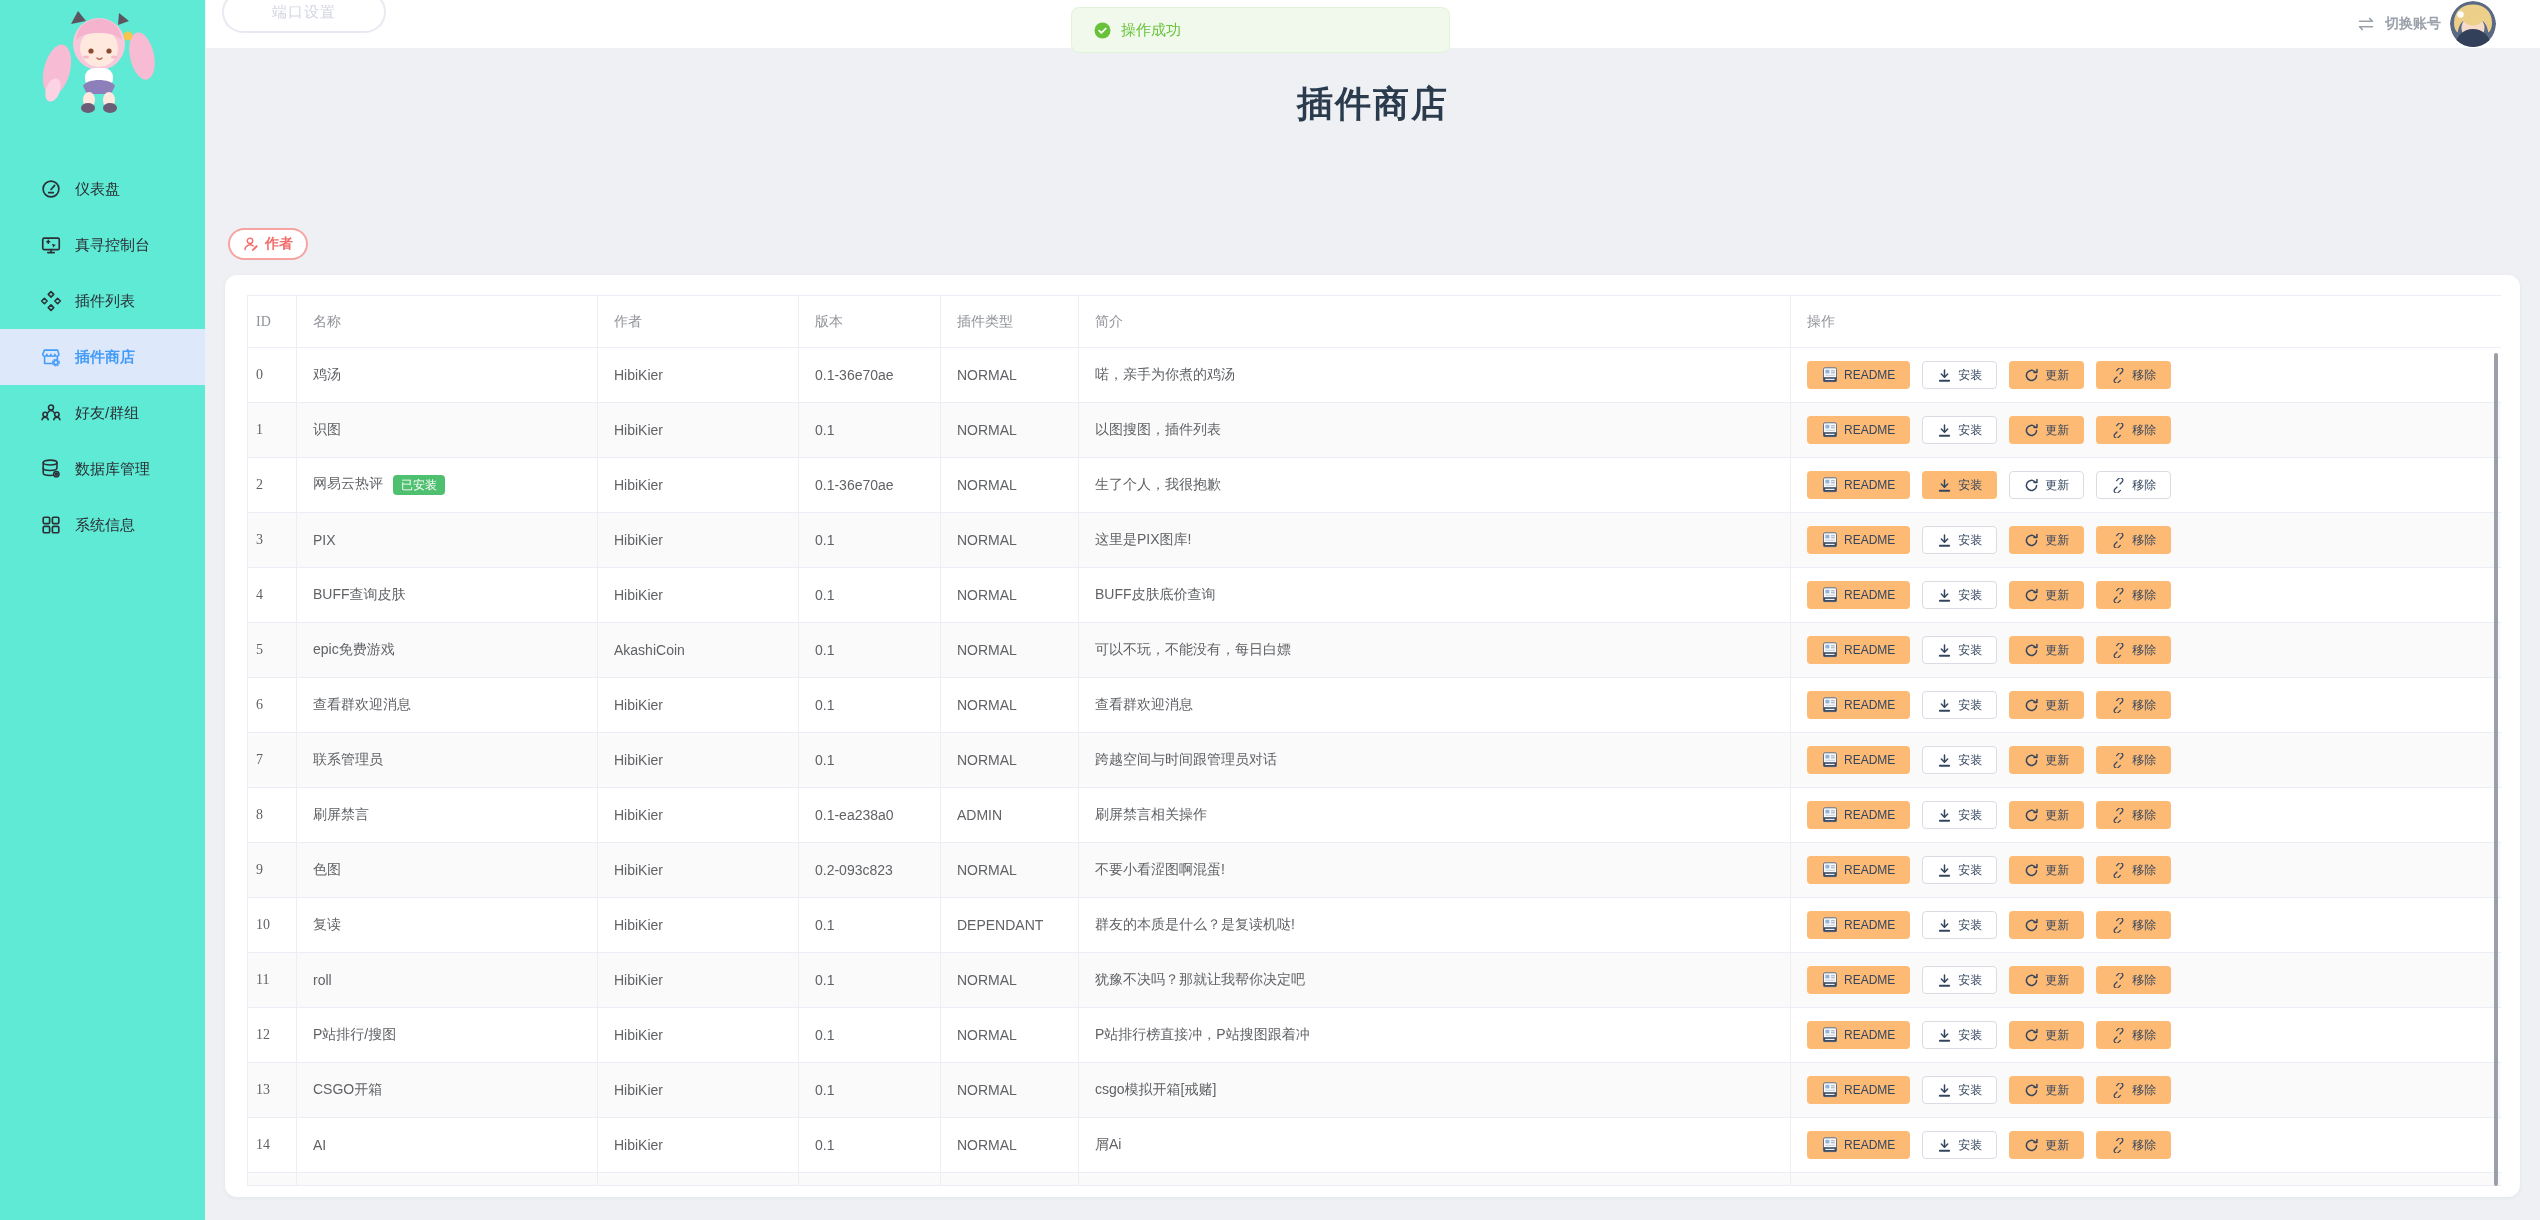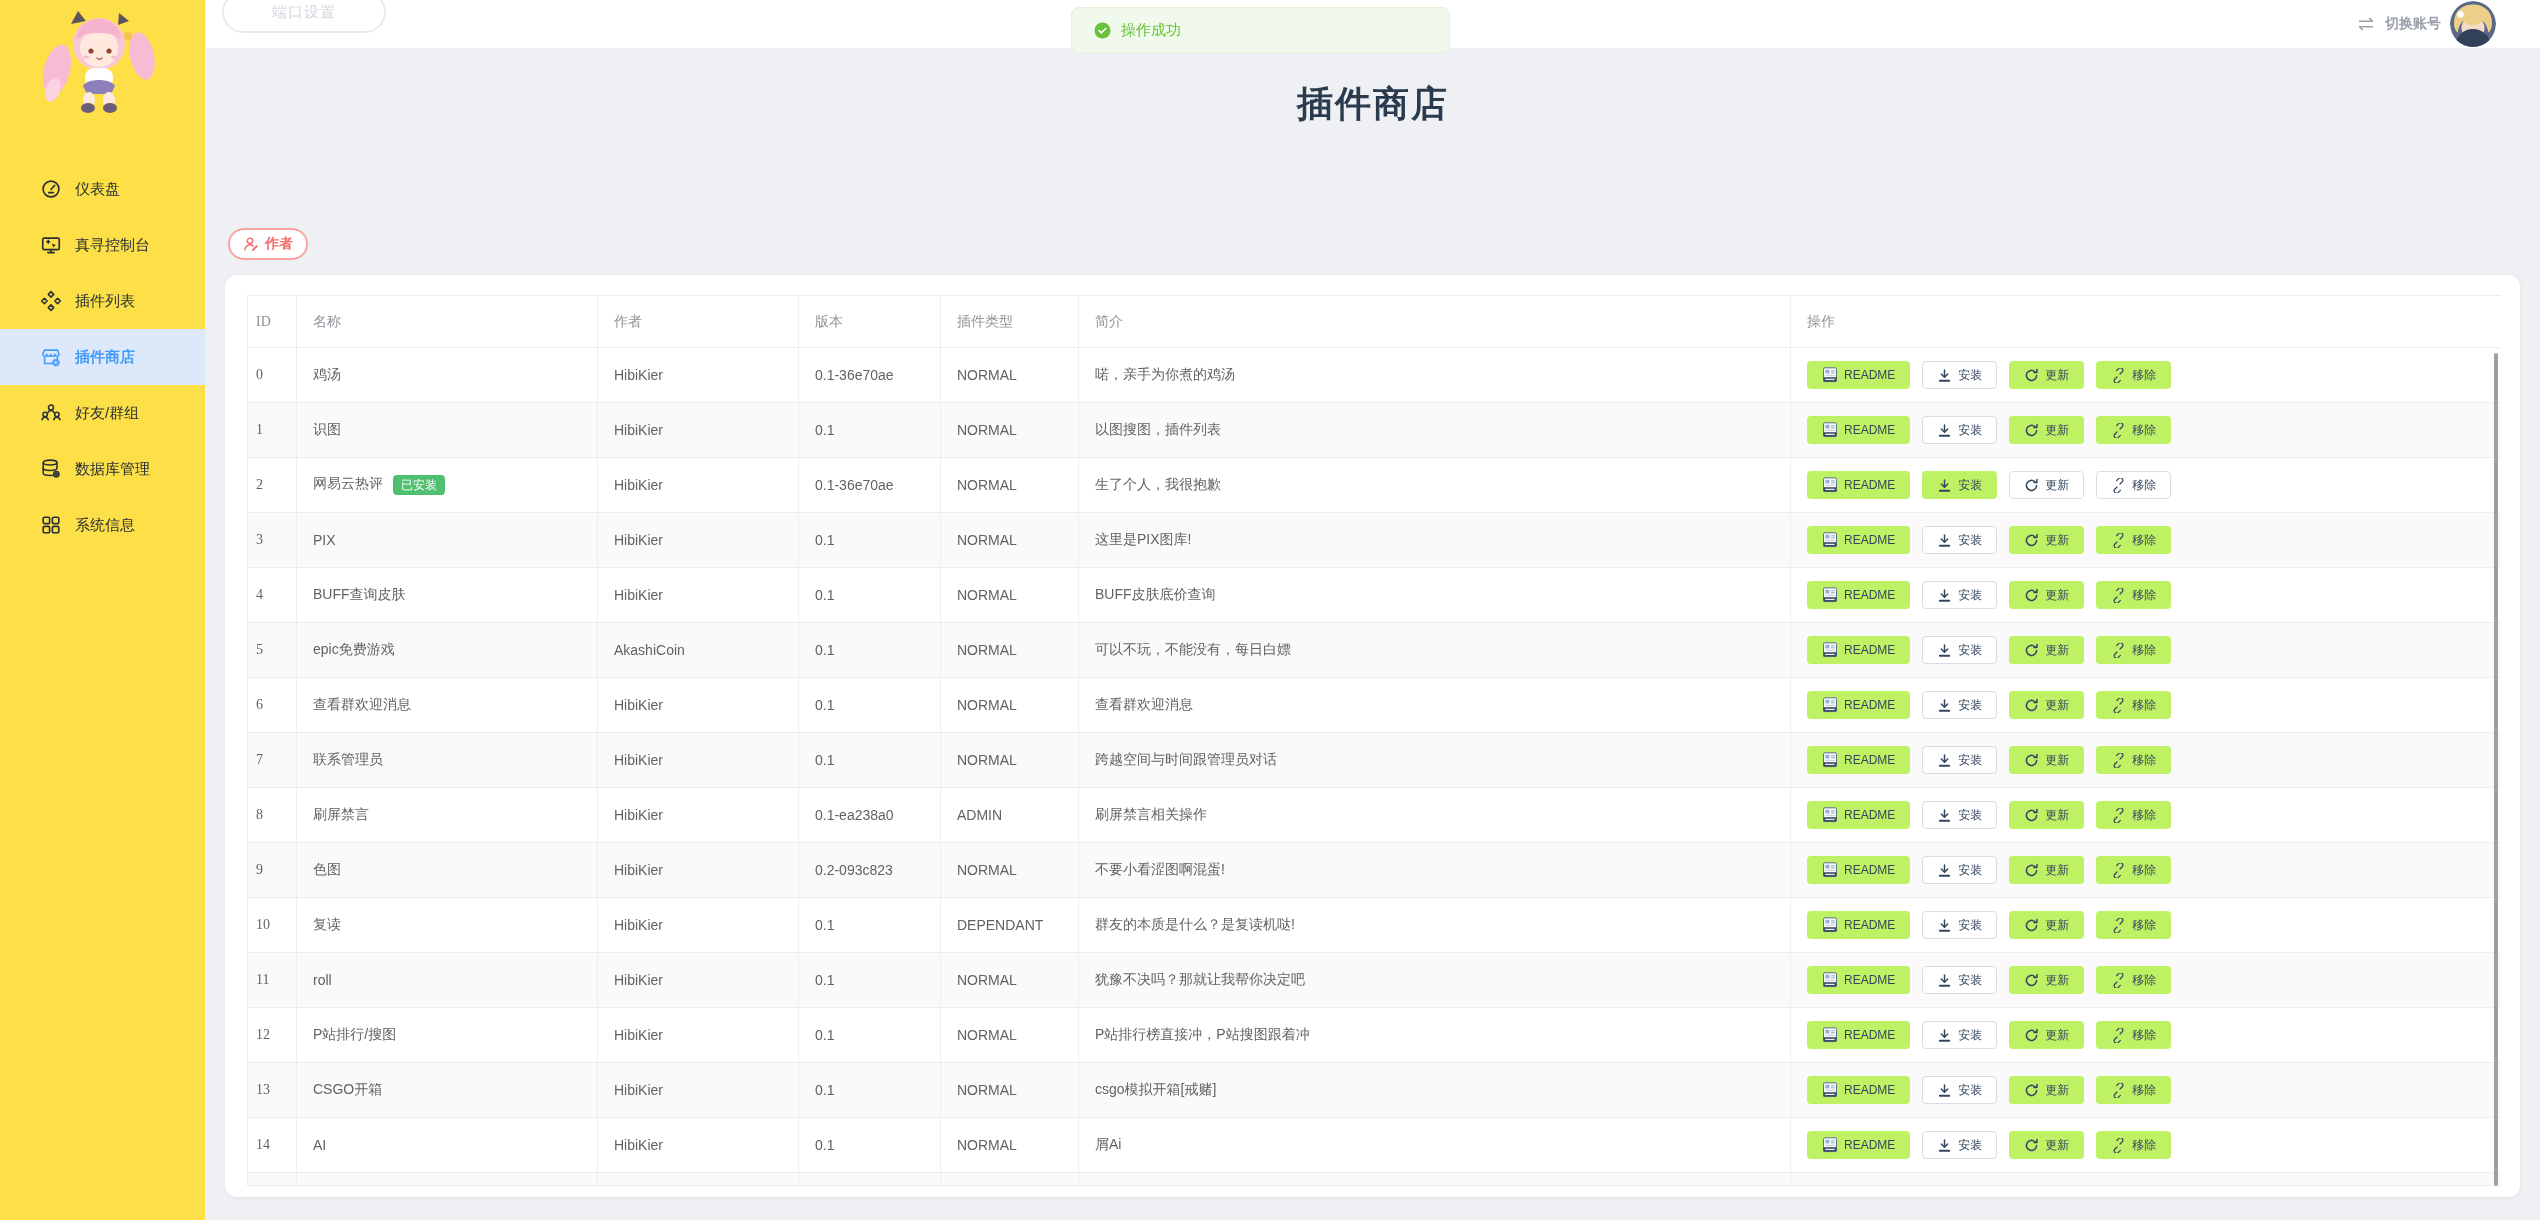--- a/index.html
+++ b/index.html
@@ -24,21 +24,21 @@
 
   
   .toast {
     position:absolute; left:1071px; top:7px; width:379px; height:46px; z-index:9;
     background:#f0f9eb; border:1px solid #e1f3d8; border-radius:8px;
     display:flex; align-items:center; gap:10px; padding-left:22px;
     color:#67c23a; font-size:15px;
   }
 
   
-  .sidebar { position:absolute; left:0; top:0; width:206px; height:1220px; background:#fde047; border-right:1px solid #eef0f3; z-index:6; }
+  .sidebar { position:absolute; left:0; top:0; width:206px; height:1220px; background:#5eead4; border-right:1px solid #eef0f3; z-index:6; }
   .logo { position:absolute; left:36px; top:6px; }
   .menu { position:absolute; left:0; top:161px; width:100%; }
   .menu-item { height:56px; display:flex; align-items:center; gap:13px; padding-left:40px; font-size:15px; color:#2b2f36; cursor:pointer; }
   .menu-item .mi-icon { width:22px; height:22px; color:#2b2f36; flex:0 0 auto; }
   .menu-item.active { background:#dde9fb; color:#459cf8; font-weight:700; }
   .menu-item.active .mi-icon { color:#459cf8; }
 
   
   .main { position:absolute; left:206px; top:48px; width:2334px; height:1172px; }
   .page-title { position:absolute; left:0; top:32px; width:100%; text-align:center; font-size:36px; font-weight:700; color:#2b3b4e; letter-spacing:2px; }
@@ -60,21 +60,21 @@
   th.c-id, td.c-id { padding-left:8px;font-family:Liberation Serif, serif; }
   tr.stripe td { background:#fafafa; }
   tr.stub td { height:13px; }
   .name-cell { display:flex; align-items:flex-start; gap:10px; }
   .badge { background:#4fc070; color:#fff; font-size:12px; border-radius:4px; padding:4px 8px; line-height:1; flex:0 0 auto; }
 
   .actions { display:flex; align-items:center; gap:12px; }
   .btn {
     height:28px; border-radius:4px; font-size:12px; color:#34465f;
     display:inline-flex; align-items:center; gap:6px; padding:0 14px;
-    border:1px solid transparent; background:#bef264; cursor:pointer; font-family:inherit; white-space:nowrap;
+    border:1px solid transparent; background:#fdba74; cursor:pointer; font-family:inherit; white-space:nowrap;
   }
   .btn.enabled { background:#fff; border-color:#d9dce3; }
   .btn svg { flex:0 0 auto; }
 
   .v-scrollbar { position:absolute; left:2269px; top:78px; width:4px; height:833px; background:#8a8f96; border-radius:2px; opacity:.85; cursor:pointer; }
 </style>
 </head>
 <body>
 
 <div class="topbar">

